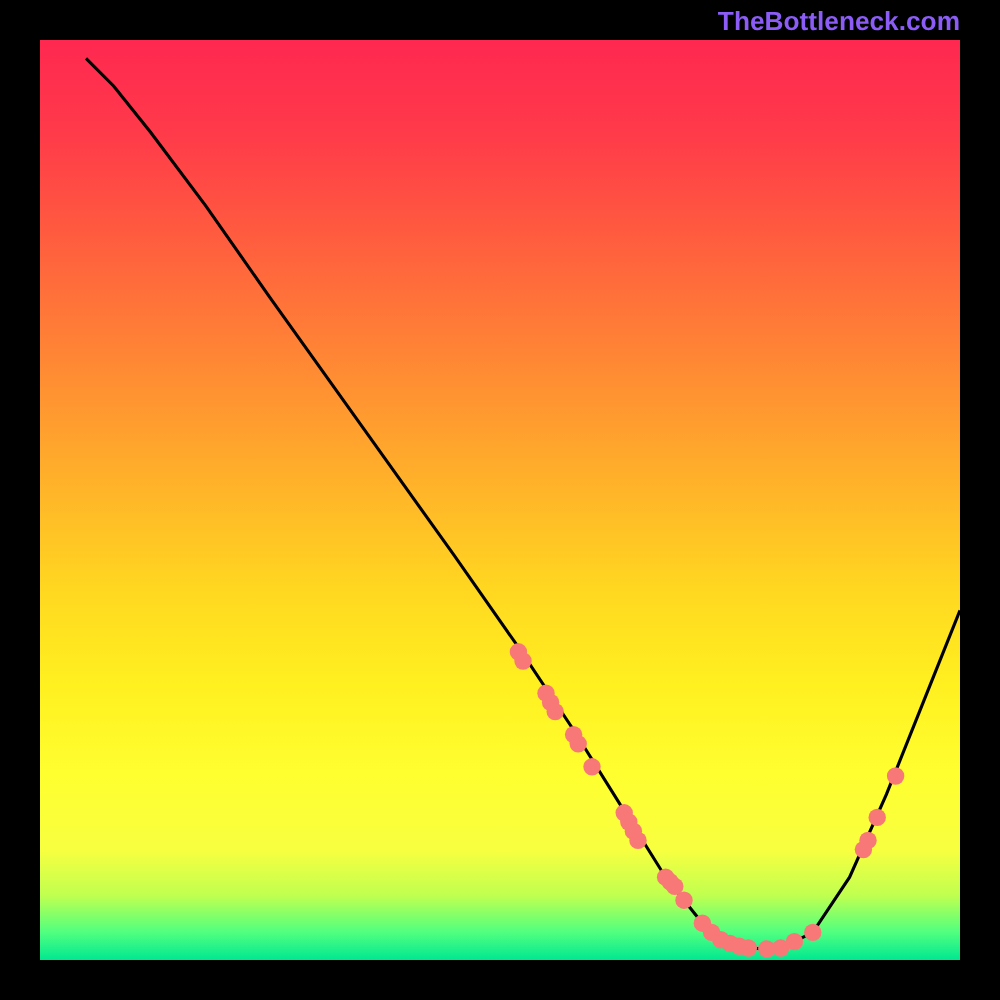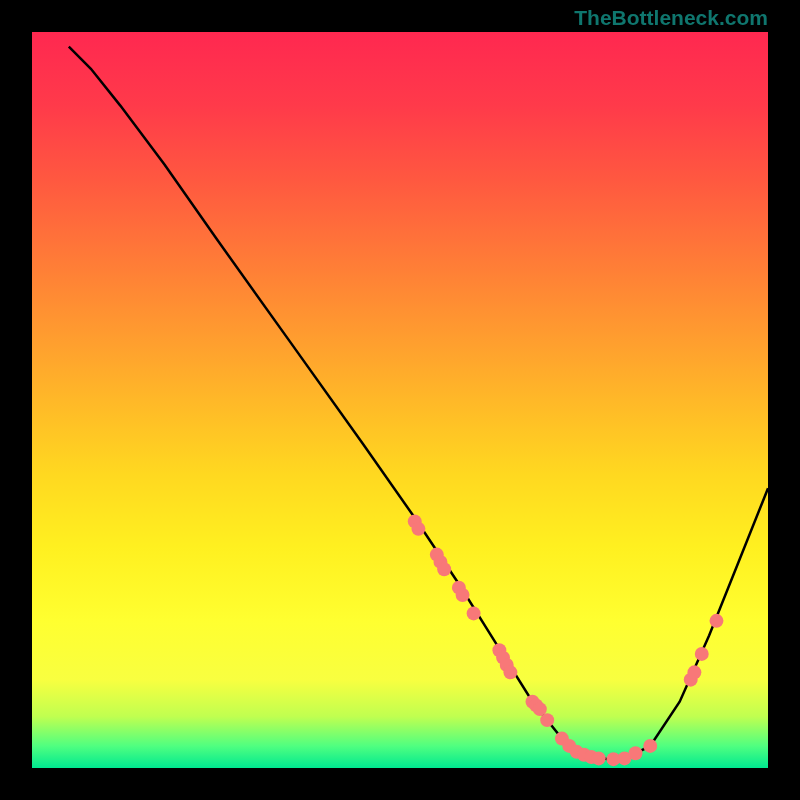--- a/index.html
+++ b/index.html
@@ -24,21 +24,21 @@
       #c0ff50 93%,
       #50ff80 97%,
       #00e890 100%
     );
     border: 2px solid #000;
   }
   .watermark {
     position: absolute;
     top: 6px;
     right: 32px;
-    color: #0f766e;
+    color: #8b5cf6;
     font-size: 21px;
     font-weight: bold;
     z-index: 10;
   }
   svg.curve {
     position: absolute;
     left: 0;
     top: 0;
     width: 100%;
     height: 100%;

